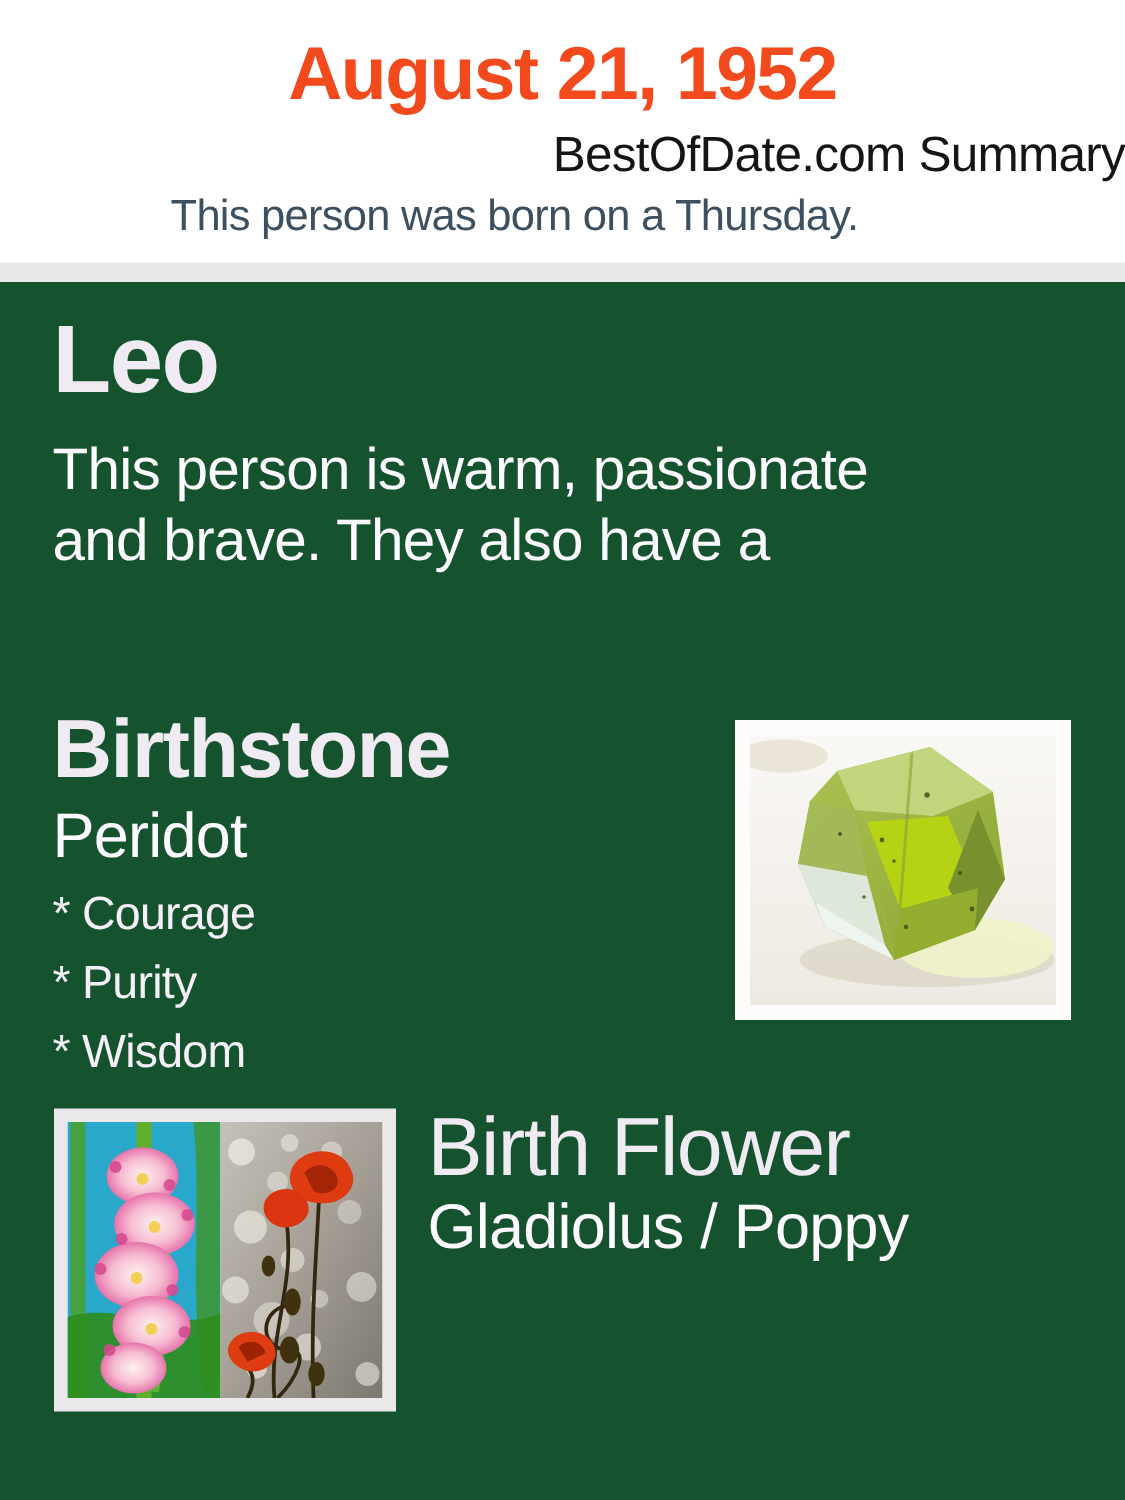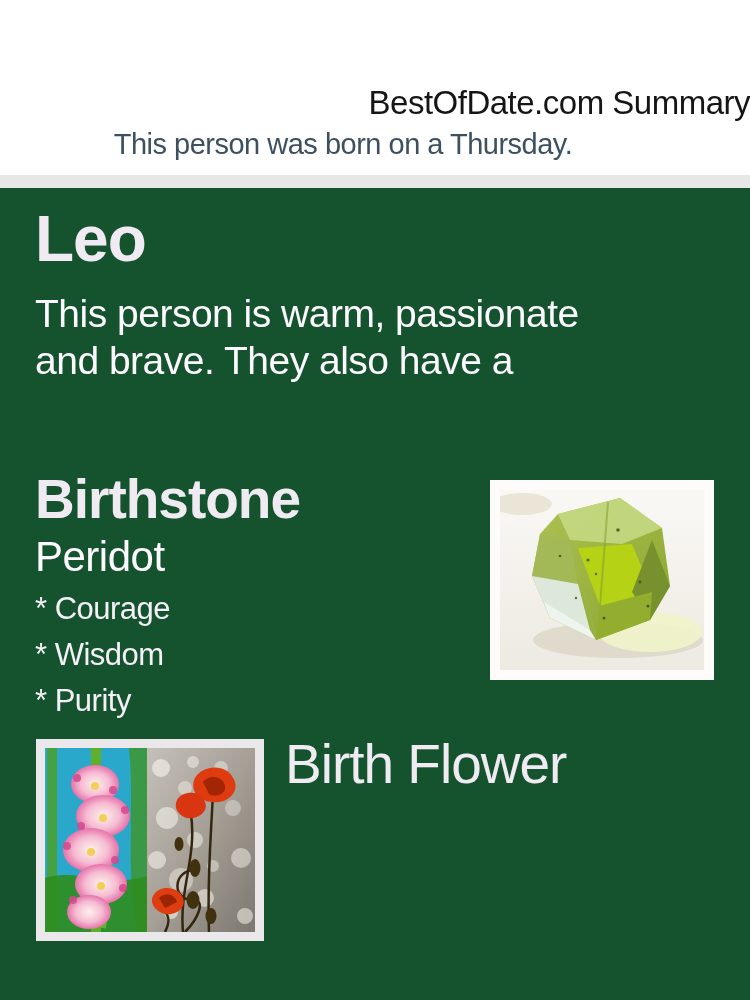--- a/index.html
+++ b/index.html
@@ -96,38 +96,39 @@
     font-size:31px;font-weight:400;letter-spacing:-0.5px;
     color:#f5f0f8;
   }
   .bf-traits .trait{line-height:44px;height:44px;}
 </style>
 </head>
 <body>
 
 <div class="page">
 
+  <div class="hdr-date">August 21, 1952</div>
   <div class="hdr-sub">BestOfDate.com Summary</div>
   <div class="hdr-weekday">This person was born on a Thursday.</div>
   <div class="divider"></div>
 
   <div class="purple">
 
     <div class="zodiac-sign">Leo</div>
     <div class="zodiac-desc">
       <div>This person is warm, passionate</div>
       <div>and brave. They also have a</div>
     </div>
 
     <div class="bs-heading">Birthstone</div>
     <div class="bs-name">Peridot</div>
     <div class="bs-traits">
       <div class="trait">* Courage</div>
+      <div class="trait">* Purity</div>
       <div class="trait">* Wisdom</div>
-      <div class="trait">* Purity</div>
     </div>
 
     <div class="photo-frame frame-peridot">
       <svg width="204" height="180" viewBox="0 0 204 180">
         <defs>
           <linearGradient id="pbg" x1="0" y1="0" x2="0" y2="1">
             <stop offset="0" stop-color="#faf8f5"></stop>
               <stop offset="1" stop-color="#edeae2"></stop>
           </linearGradient>
           <linearGradient id="gemMain" x1="0" y1="0" x2="1" y2="1">
@@ -254,15 +255,16 @@
             <path d="M158,34 C164,26 178,28 180,38 C182,46 170,50 164,46 Z" fill="#a32505"></path>
             <path d="M132,52 C138,42 156,42 160,54 C164,64 152,72 142,70 C134,68 128,60 132,52 Z" fill="#d93510"></path>
             <path d="M108,148 C114,136 134,138 138,150 C142,160 130,168 120,166 C112,164 104,156 108,148 Z" fill="#dd3d10"></path>
             <path d="M114,150 C120,144 130,146 132,154 L120,160 Z" fill="#9c2304"></path>
           </g>
         </g>
       </svg>
     </div>
 
     <div class="bf-heading">Birth Flower</div>
+    <div class="bf-name">Gladiolus / Poppy</div>
 
   </div>
 </div>
 
 </body></html>

